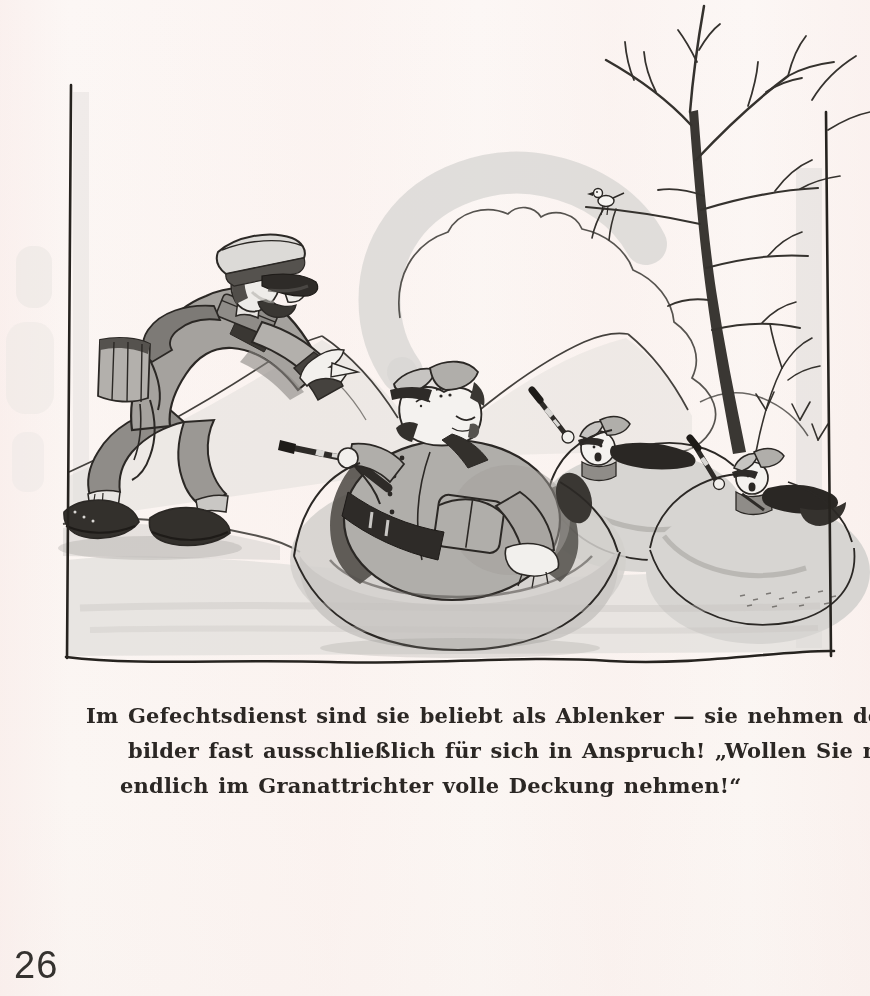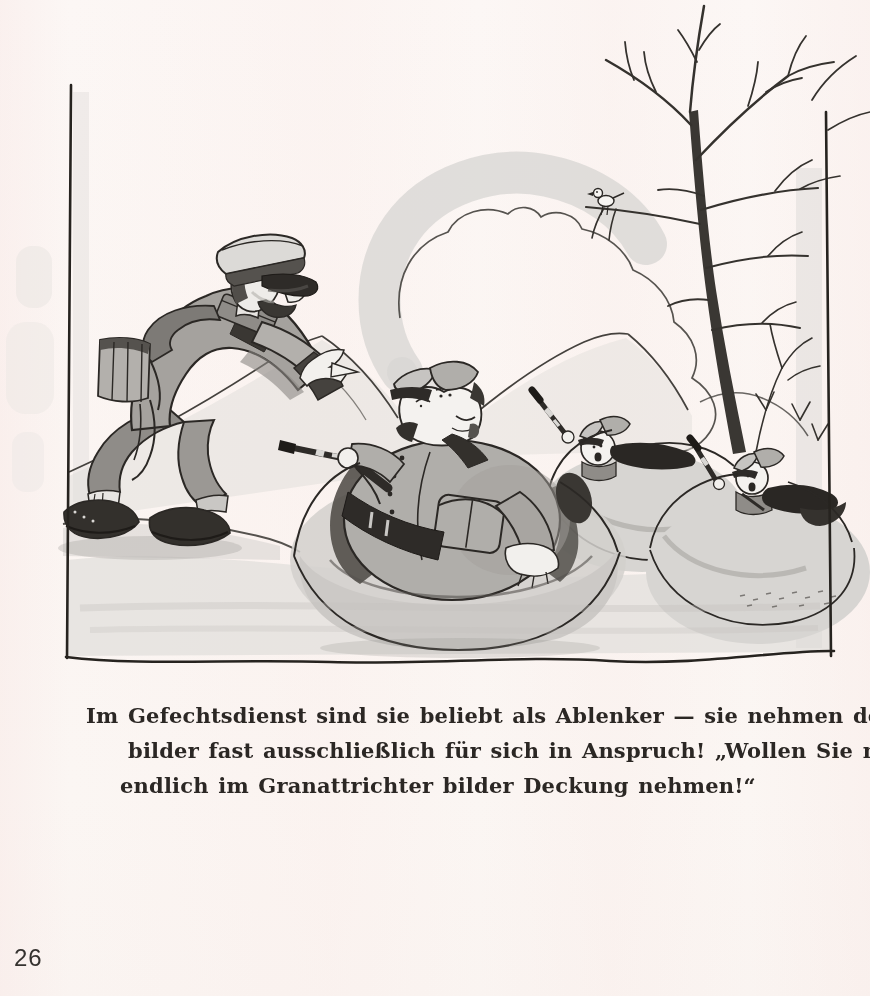--- a/index.html
+++ b/index.html
@@ -24,21 +24,21 @@
     line-height: 35px;
     letter-spacing: 0.2px;
     word-spacing: 2px;
   }
   .caption .cap-line { display: block; white-space: nowrap; }
   .caption .cap-line.indent-2 { padding-left: 42px; }
   .caption .cap-line.indent-3 { padding-left: 34px; }
   .page-number {
     position: absolute; left: 14px; top: 944px;
     font-family: "Liberation Sans", sans-serif;
-    font-size: 24px; font-weight: 500; color: #35322f;
+    font-size: 38px; font-weight: 500; color: #35322f;
     letter-spacing: 1px;
   }
 </style>
 </head>
 <body>
 
 <div class="page">
 
   <svg class="illustration-svg" width="870" height="690" viewBox="0 0 870 690">
 
@@ -308,17 +308,17 @@
     <g stroke="#26231f" fill="none" stroke-linecap="round">
       <path d="M71,85 C70,230 68,420 67,658" stroke-width="2.6"></path>
       <path d="M826,112 C828,300 830,480 831,656" stroke-width="2.6"></path>
       <path d="M66,657 C140,666 230,659 330,662 C430,665 520,655 610,661 C700,666 780,650 834,651" stroke-width="2.6"></path>
     </g>
   </svg>
 
   <div class="caption">
     <span class="cap-line">Im Gefechtsdienst sind sie beliebt als Ablenker — sie nehmen den Aus-</span>
     <span class="cap-line indent-2">bilder fast ausschließlich für sich in Anspruch! „Wollen Sie nun</span>
-    <span class="cap-line indent-3">endlich im Granattrichter bilder Deckung nehmen!“</span>
+    <span class="cap-line indent-3">endlich im Granattrichter volle Deckung nehmen!“</span>
   </div>
 
   <div class="page-number">26</div>
 </div>
 
 </body></html>

